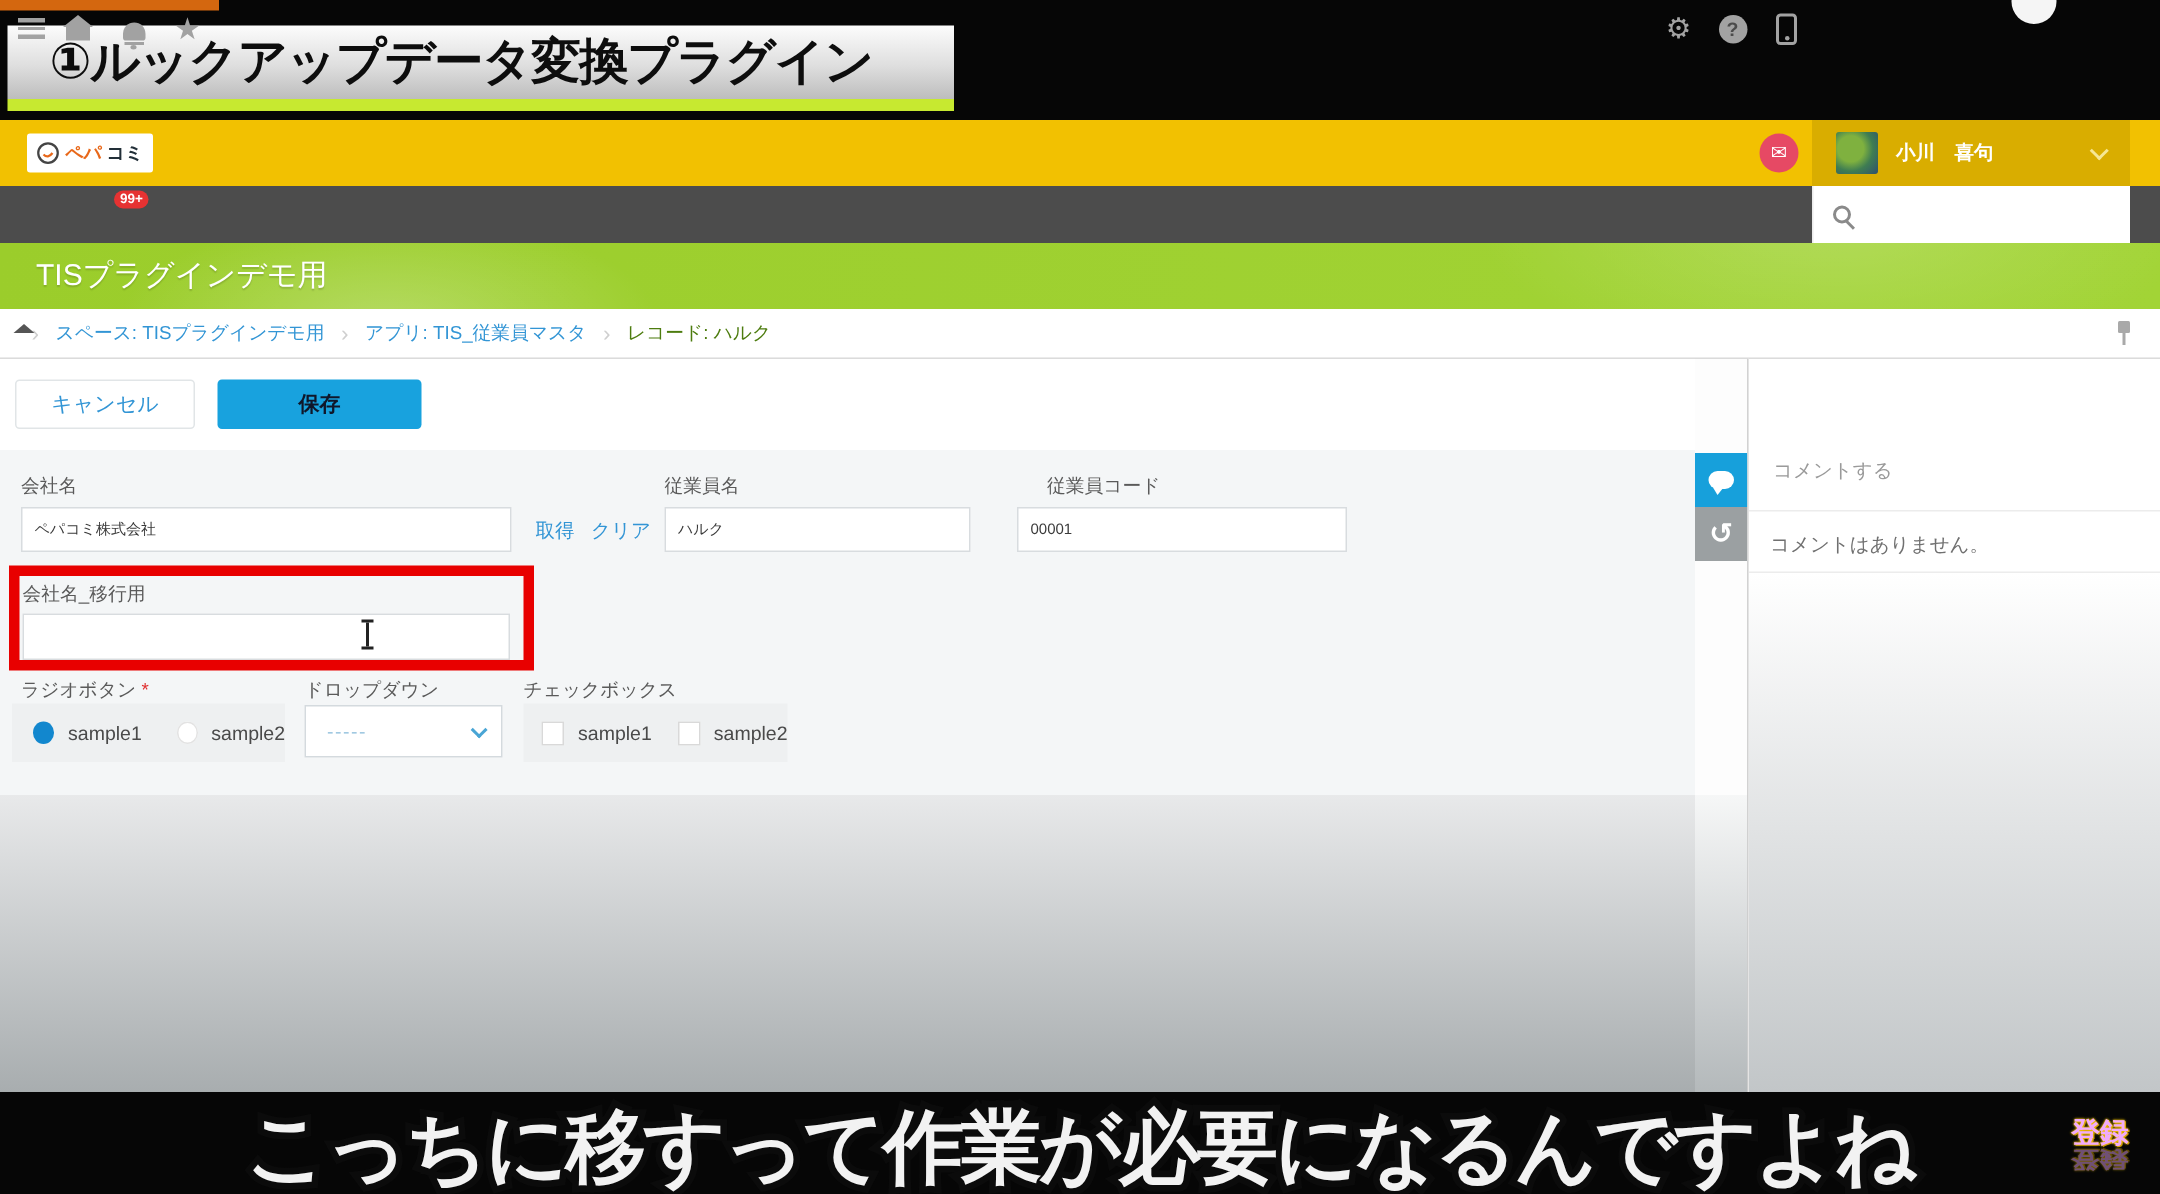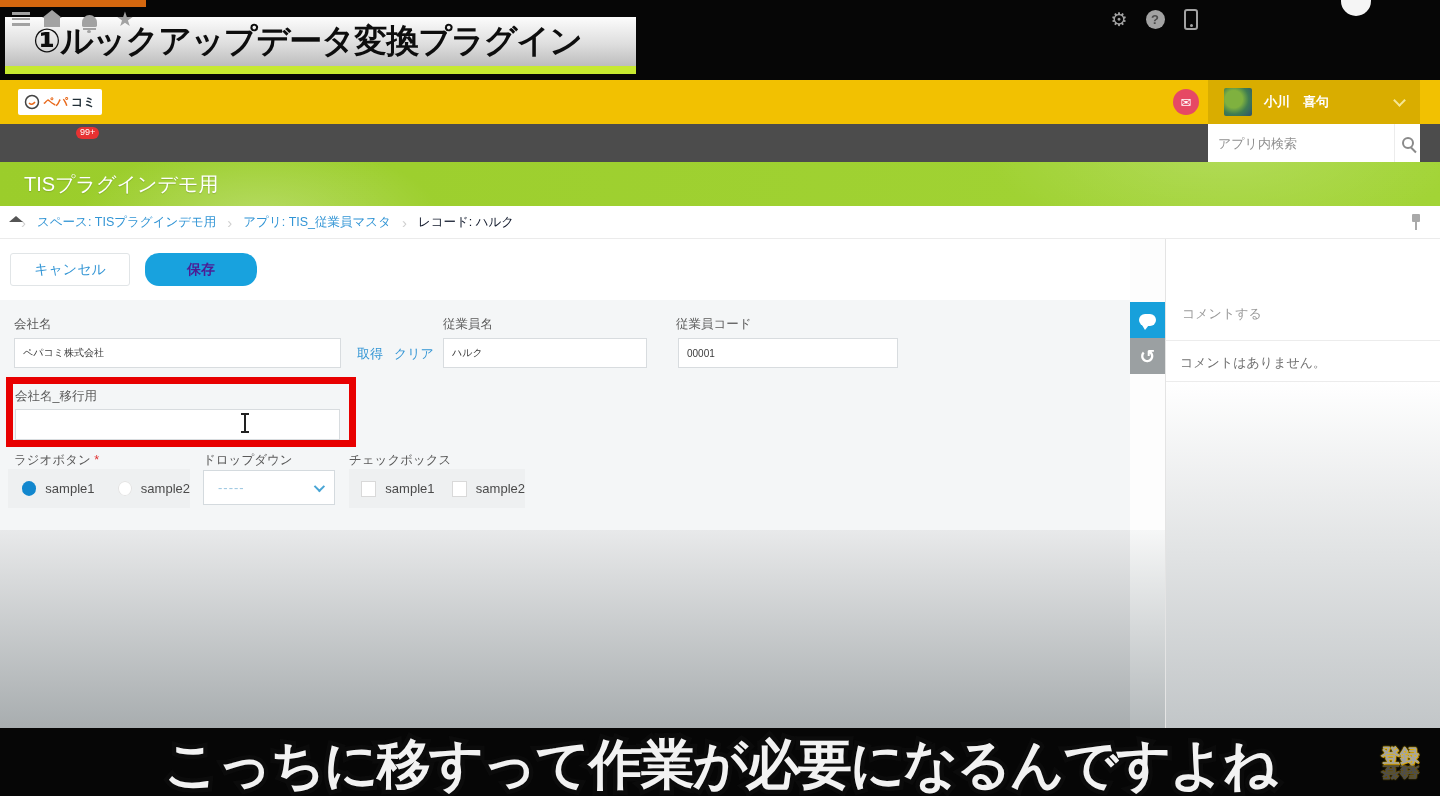--- a/index.html
+++ b/index.html
@@ -40,21 +40,21 @@
   #ic-burger { left:8px; width:26px; flex-direction:column; gap:3px; }
   #ic-burger i { display:block; width:18px; height:2.5px; background:#a2a2a2; }
   #ic-home { left:40px; width:24px; }
   .home-shape { position:relative; width:16px; height:9px; background:#a2a2a2; margin-top:7px; }
   .home-shape:before { content:""; position:absolute; left:-2px; top:-8px; border-left:10px solid transparent;
     border-right:10px solid transparent; border-bottom:8px solid #a2a2a2; }
   #ic-bell { left:76px; width:26px; }
   .bell-shape { position:relative; width:15px; height:12px; background:#a2a2a2; border-radius:8px 8px 2px 2px; margin-top:4px; }
   .bell-shape:before { content:""; position:absolute; left:1px; bottom:-3px; width:13px; height:2px; background:#a2a2a2; }
   .bell-shape:after { content:""; position:absolute; left:5.5px; bottom:-6px; width:4px; height:3px; background:#a2a2a2; border-radius:50%; }
-  #bell-badge { left:76px; top:127px; background:#e63232; color:#fff; font-size:9px; font-weight:normal;
+  #bell-badge { left:76px; top:127px; background:#e63232; color:#fff; font-size:9px; font-weight:bold;
     padding:1px 4px 2px; border-radius:8px; line-height:1; }
   #ic-star { left:112px; width:26px; font-size:20px; }
   #ic-gear { left:1106px; width:26px; font-size:19px; }
   #ic-help { left:1142px; width:26px; }
   .help-circle { width:19px; height:19px; border-radius:50%; background:#a2a2a2; color:#4c4c4c;
     font-size:13px; font-weight:bold; display:flex; align-items:center; justify-content:center; }
   #ic-mobile { left:1178px; width:26px; }
   .mobile-shape { width:14px; height:21px; border:2px solid #a2a2a2; border-radius:3px; position:relative; }
   .mobile-shape:after { content:""; position:absolute; bottom:1px; left:3.5px; width:3px; height:3px;
     border-radius:50%; background:#a2a2a2; }
@@ -77,36 +77,36 @@
 
   
   #crumb-bar { left:0; top:206px; width:1440px; height:33px; background:#fff; border-bottom:1px solid #ebebeb;
     display:flex; align-items:center; font-size:12.5px; }
   #crumb-home { margin-left:10px; }
   .home-dark { position:relative; width:11px; height:7px; background:#555; margin-top:5px; }
   .home-dark:before { content:""; position:absolute; left:-1.5px; top:-6px; border-left:7px solid transparent;
     border-right:7px solid transparent; border-bottom:6px solid #555; }
   .crumb-sep { color:#cfcfcf; font-size:15px; margin:0 11px; }
   .crumb-link { color:#3295d5; cursor:pointer; }
-  .crumb-cur { color:#0f172a; }
+  .crumb-cur { color:#4d7c0f; }
   #pin { left:1410px; top:214px; width:12px; height:16px; }
   #pin .head { width:8px; height:8px; background:#a9a9a9; border-radius:1px; margin:0 auto; }
   #pin .stem { width:2px; height:8px; background:#a9a9a9; margin:0 auto; }
 
   
   #content-main { left:0; top:239px; width:1130px; height:489px; background:#fff; }
   #form-region { left:0; top:300px; width:1130px; height:230px; background:#f4f6f7; }
   #lower-main { left:0; top:530px; width:1130px; height:198px; background:linear-gradient(#e8e9ea,#a8adaf); }
   #rail { left:1130px; top:239px; width:35px; height:291px; background:#fdfdfd; }
   #rail-lower { left:1130px; top:530px; width:35px; height:198px; background:linear-gradient(#f6f7f7,#b4b9bb); }
 
   .btn { position:absolute; top:253px; height:33px; border-radius:3px; font-size:14px;
     display:flex; align-items:center; justify-content:center; cursor:pointer; }
   #btn-cancel { left:10px; width:120px; background:#fff; border:1px solid #e1e5e7; color:#3295d5; }
-  #btn-save { left:145px; width:112px; background:#18a2de; color:#4c1d95; font-weight:bold;border-radius:14px; }
+  #btn-save { left:145px; width:136px; background:#18a2de; color:#0f172a; font-weight:bold; }
 
   .f-label { position:absolute; font-size:12.5px; color:#5a5a5a; }
   .f-input { position:absolute; height:30px; background:#fff; border:1px solid #d8dcdf; font-size:10px;
     color:#3a3a3a; padding-left:8px; font-family:inherit; outline:none; }
   .lookup-link { position:absolute; font-size:13px; color:#3295d5; cursor:pointer; }
 
   #red-box { left:6px; top:377px; width:350px; height:70px; border:7px solid #e80000; }
   #ibeam { left:240px; top:413px; width:10px; height:20px; }
   #ibeam .bar { position:absolute; left:4px; top:2px; width:2px; height:16px; background:#222; }
   #ibeam .s1,#ibeam .s2 { position:absolute; left:1px; width:8px; height:2px; background:#222; }
@@ -142,21 +142,21 @@
   #panel .empty { position:absolute; left:14px; top:115px; font-size:13px; color:#707070; }
   #panel .div2 { position:absolute; left:0; top:142px; width:275px; height:1px; background:#ececec; }
   #panel .fade { position:absolute; left:0; top:143px; width:275px; height:346px;
     background:linear-gradient(#ffffff,#c2c6c8); }
 
   
   #bottom-band { left:0; top:728px; width:1440px; height:68px; background:#060606; }
   #caption { left:0; top:729px; width:1440px; text-align:center; font-size:54px; font-weight:bold;
     color:#f2f2f2; letter-spacing:-2px; -webkit-text-stroke:9px #0b0b0b; paint-order:stroke fill;
     white-space:nowrap; }
-  #stamp { left:1381px; top:746px; font-size:19px; font-weight:bold; color:#a3a3a3;
+  #stamp { left:1381px; top:746px; font-size:19px; font-weight:bold; color:#f0abfc;
     text-shadow:0 0 1px #ffcc00,0 0 2px #ffcc00,1px 1px 0 #b8860b; line-height:1.05; }
   #stamp .refl { opacity:0.45; transform:scaleY(-0.8); display:block; margin-top:-4px; }
 </style>
 </head>
 <body>
 
 <div id="orange-bar" class="abs"></div>
 <div id="title-banner" class="abs">
   <span class="t">①ルックアップデータ変換プラグイン</span>
 </div>
@@ -200,21 +200,20 @@
 <div id="ic-gear" class="tb-ic">
     <span>⚙</span>
   </div>
 <div id="ic-help" class="tb-ic">
     <span class="help-circle">?</span>
   </div>
 <div id="ic-mobile" class="tb-ic">
     <span class="mobile-shape"></span>
   </div>
 <div id="search-box" class="abs">
-  <input id="search-input" placeholder="アプリ内検索" style="">
   <div id="search-btn">
     <span class="mag"></span>
   </div>
 </div>
 
 <div id="green-bar" class="abs">
   <div class="t">TISプラグインデモ用</div>
 </div>
 
 <div id="crumb-bar" class="abs">
@@ -241,21 +240,21 @@
 <div id="btn-save" class="btn">保存</div>
 
 <div class="f-label abs" style="left:14px; top:316px;">会社名</div>
 <input class="f-input abs" style="left: 14px; top: 338px; width: 327px;" value="ペパコミ株式会社">
 <span class="lookup-link abs" style="left:357px; top:345px;">取得</span>
 <span class="lookup-link abs" style="left:394px; top:345px;">クリア</span>
 
 <div class="f-label abs" style="left:443px; top:316px;">従業員名</div>
 <input class="f-input abs" style="left: 443px; top: 338px; width: 204px;" value="ハルク">
 
-<div class="f-label abs" style="left:676px; top:316px;">従業員コード</div>
+<div class="f-label abs" style="left:698px; top:316px;">従業員コード</div>
 <input class="f-input abs" style="left: 678px; top: 338px; width: 220px;" value="00001">
 
 <div id="red-box" class="abs"></div>
 <div class="f-label abs" style="left:15px; top:388px;">会社名_移行用</div>
 <input class="f-input abs" style="left: 15px; top: 409px; width: 325px; height: 31px;" value="">
 <div id="ibeam" class="abs">
   <span class="s1"></span>
     <span class="bar"></span>
     <span class="s2"></span>
 </div>

